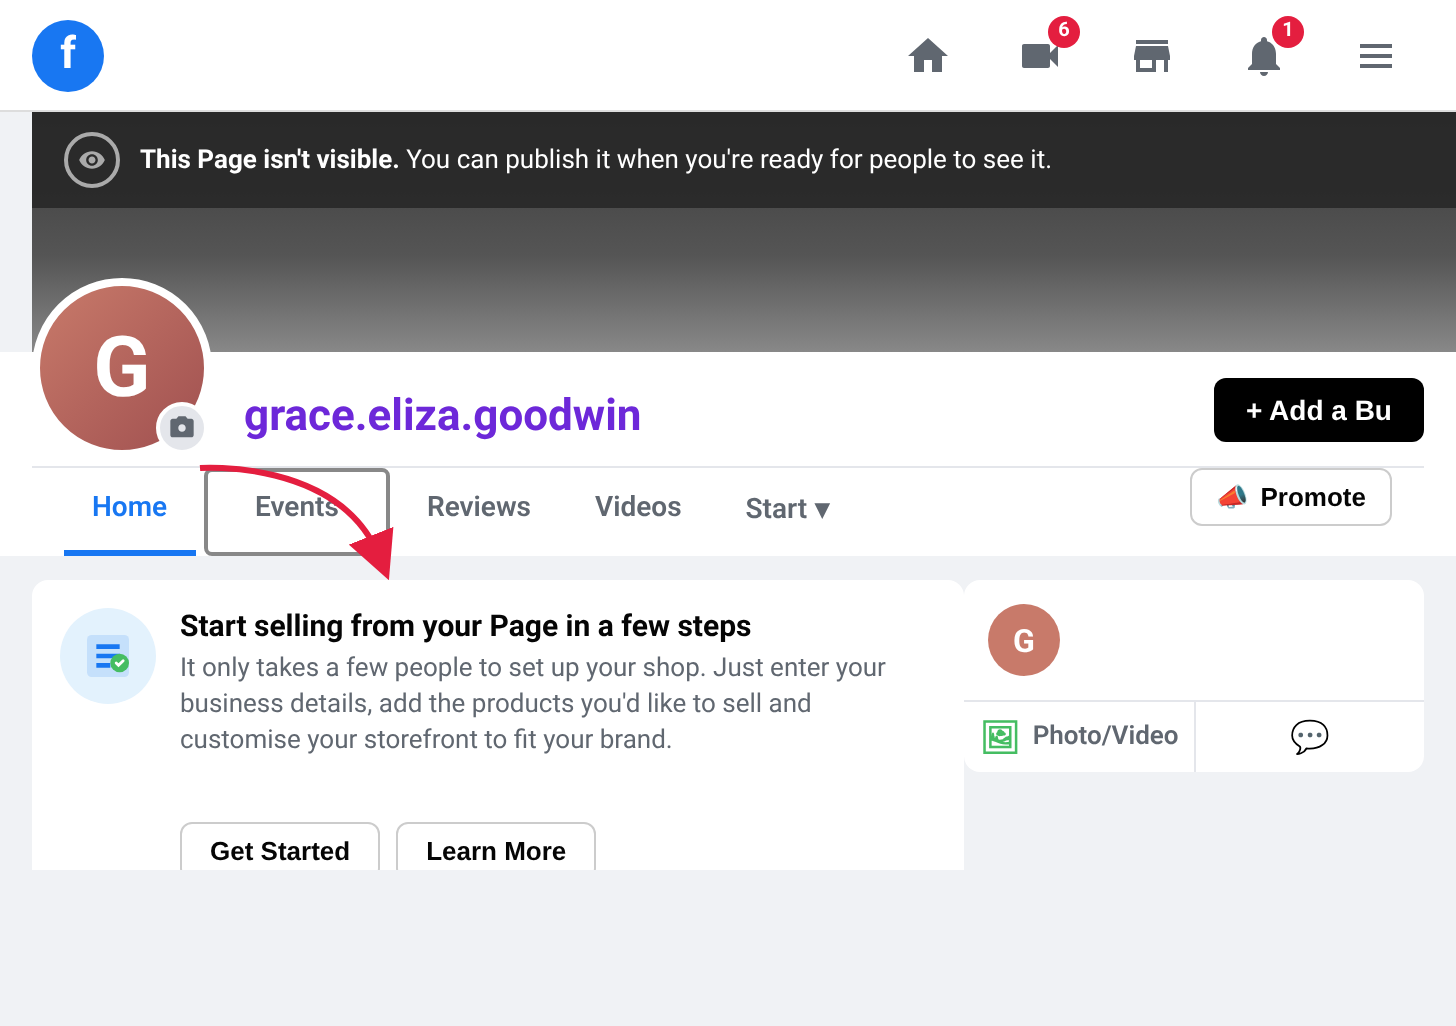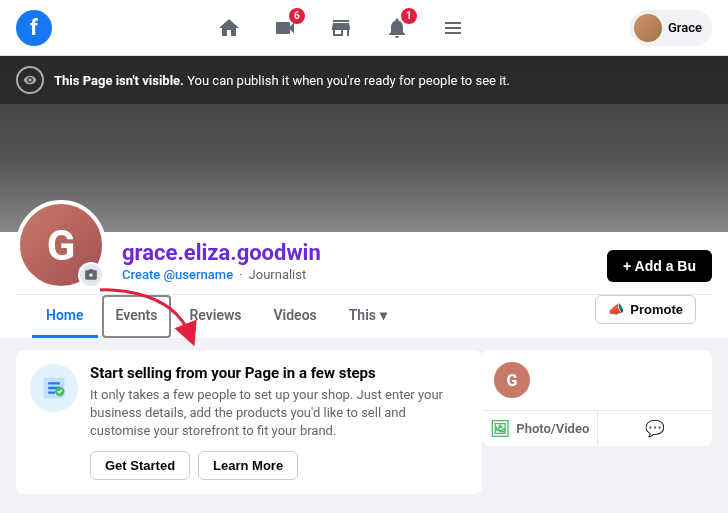--- a/index.html
+++ b/index.html
@@ -79,22 +79,23 @@
       background: linear-gradient(135deg, #d4956a, #a0724a);
       border-radius: 50%;
     }
     .profile-name {
       font-size: 13px; font-weight: 600; color: #050505;
     }
 
     
     .page-cover {
       background: linear-gradient(180deg, #3a3a3a 0%, #555 60%, #888 100%);
-      height: 176px;
-      position: relative;
+      height: 120px;
+      position: relative;
+      margin-left: 16px;
     }
     .visibility-banner {
       background: rgba(40,40,40,0.92);
       color: #fff;
       padding: 10px 16px;
       display: flex;
       align-items: center;
       gap: 10px;
       font-size: 13px;
     }
@@ -199,21 +200,21 @@
       position: relative;
       border-bottom: 3px solid transparent;
     }
     .tab.active {
       color: #1877f2;
       border-bottom: 3px solid #1877f2;
     }
     .tab.highlighted {
       border: 2px solid #888;
       border-radius: 4px;
-      padding: 10px 12px;
+      padding: 10px 24px;
     }
     .tab-more {
       display: flex; align-items: center; gap: 4px;
     }
     .promote-btn {
       display: flex; align-items: center; gap: 6px;
       background: #fff;
       border: 1px solid #ccc;
       border-radius: 6px;
       padding: 6px 12px;
@@ -273,20 +274,21 @@
       display: flex; gap: 8px;
     }
     .btn-outline {
       background: #fff;
       border: 1px solid #ccc;
       border-radius: 6px;
       padding: 6px 14px;
       font-size: 13px; font-weight: 600;
       cursor: pointer;
       color: #050505;
+      margin-top: 20px;
     }
 
     
     .create-post-card {
       background: #fff;
       border-radius: 8px;
       overflow: hidden;
     }
     .create-post-header {
       display: flex; align-items: center; gap: 10px;
@@ -365,28 +367,20 @@
           <path d="M12 22c1.1 0 2-.9 2-2h-4c0 1.1.9 2 2 2zm6-6v-5c0-3.07-1.64-5.64-4.5-6.32V4c0-.83-.67-1.5-1.5-1.5s-1.5.67-1.5 1.5v.68C7.63 5.36 6 7.92 6 11v5l-2 2v1h16v-1l-2-2z"></path>
         </svg>
       <span class="badge">1</span>
     </div>
     <div class="nav-icon">
       <svg viewBox="0 0 24 24">
           <path d="M4 6h16v2H4zm0 5h16v2H4zm0 5h16v2H4z"></path>
         </svg>
     </div>
   </div>
-  <div class="nav-right">
-    <div class="profile-pill">
-      <div class="profile-avatar">
-        <div class="profile-avatar-img"></div>
-      </div>
-      <span class="profile-name">Grace</span>
-    </div>
-  </div>
 </div>
 
 <div class="page-cover">
   <div class="visibility-banner">
     <div class="visibility-icon">
       <svg viewBox="0 0 24 24">
           <path d="M12 4.5C7 4.5 2.73 7.61 1 12c1.73 4.39 6 7.5 11 7.5s9.27-3.11 11-7.5c-1.73-4.39-6-7.5-11-7.5zM12 17c-2.76 0-5-2.24-5-5s2.24-5 5-5 5 2.24 5 5-2.24 5-5 5zm0-8c-1.66 0-3 1.34-3 3s1.34 3 3 3 3-1.34 3-3-1.34-3-3-3z"></path>
         </svg>
     </div>
     <div class="visibility-text">
@@ -413,37 +407,32 @@
         <span>G</span>
       </div>
       <div class="camera-btn">
         <svg viewBox="0 0 24 24">
             <path d="M12 15.2c-1.77 0-3.2-1.43-3.2-3.2s1.43-3.2 3.2-3.2 3.2 1.43 3.2 3.2-1.43 3.2-3.2 3.2zM9 2L7.17 4H4c-1.1 0-2 .9-2 2v12c0 1.1.9 2 2 2h16c1.1 0 2-.9 2-2V6c0-1.1-.9-2-2-2h-3.17L15 2H9z"></path>
           </svg>
       </div>
     </div>
     <div class="profile-name-section">
       <div class="page-name">grace.eliza.goodwin</div>
-      <div class="page-sub">
-        <span class="create-username">Create @username</span>
-        <span class="page-role">·</span>
-        <span class="page-role">Journalist</span>
-      </div>
     </div>
     <button class="add-button">+ Add a Bu</button>
   </div>
 
   <div class="page-tabs">
     <div class="tabs-left">
       <div class="tab active">Home</div>
       <div class="tab highlighted">Events</div>
       <div class="tab">Reviews</div>
       <div class="tab">Videos</div>
       <div class="tab tab-more">
-        <span>This</span>
+        <span>Start</span>
         <span>▾</span>
       </div>
     </div>
     <button class="promote-btn">
       <span>📣</span>
       <span>Promote</span>
     </button>
   </div>
 </div>
 

